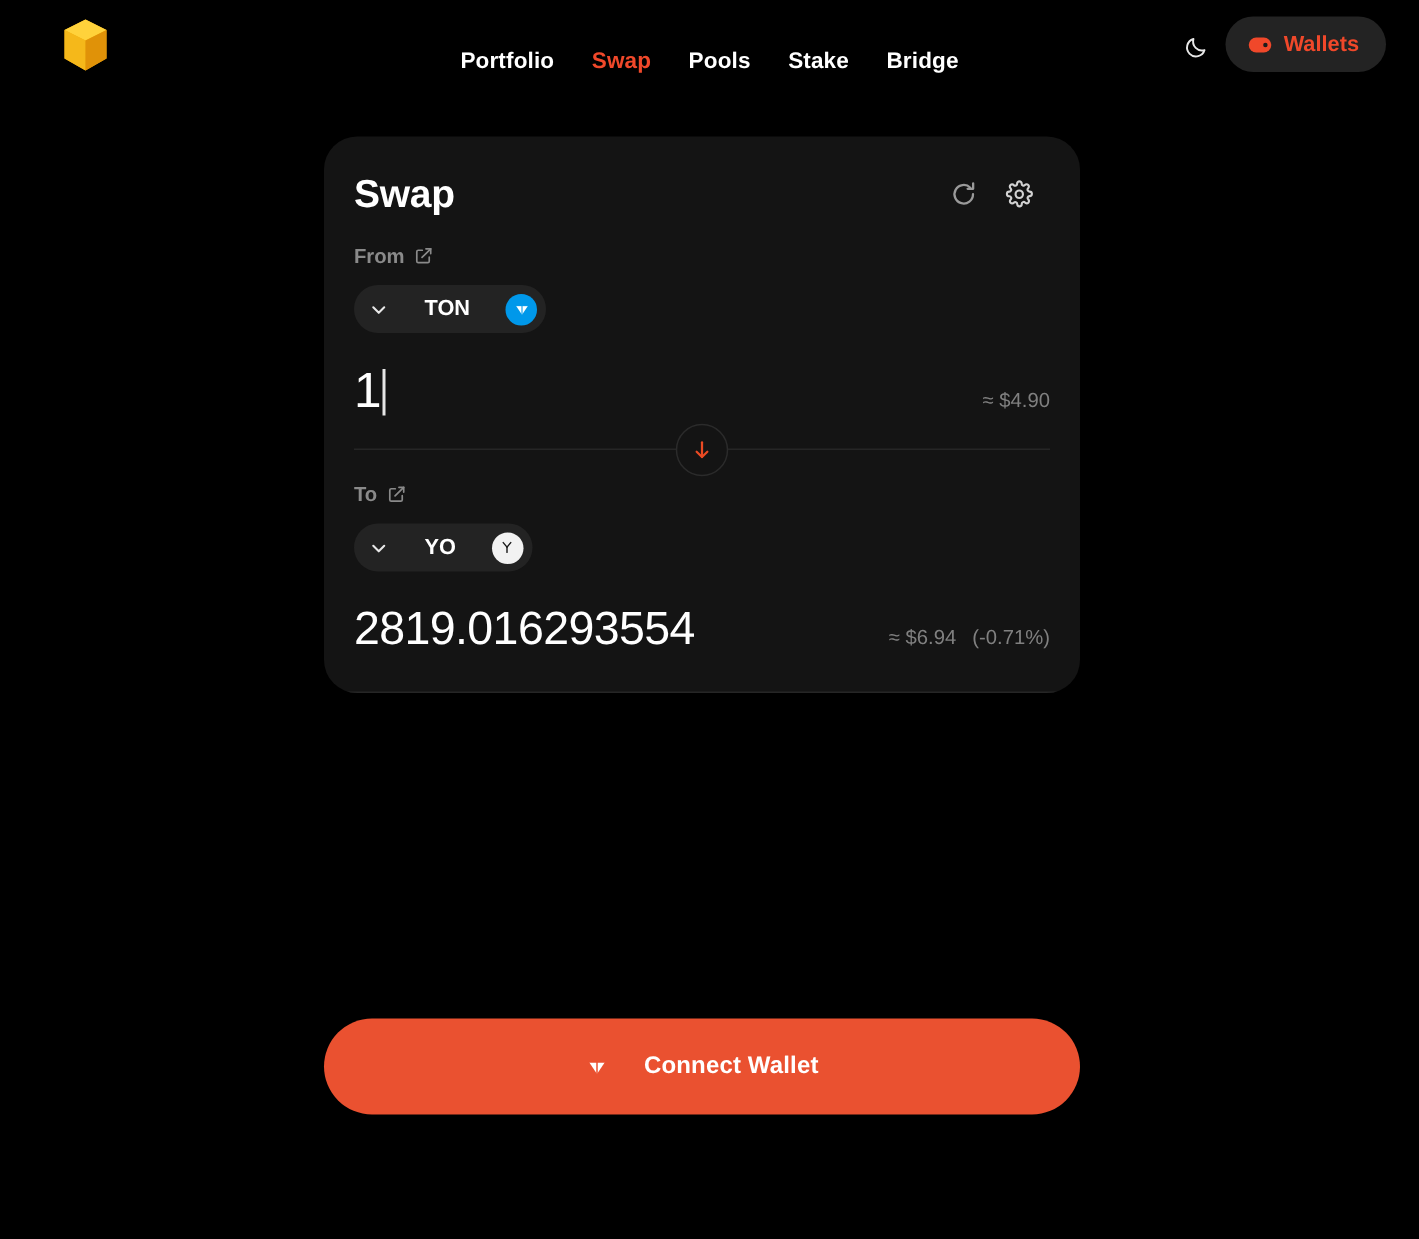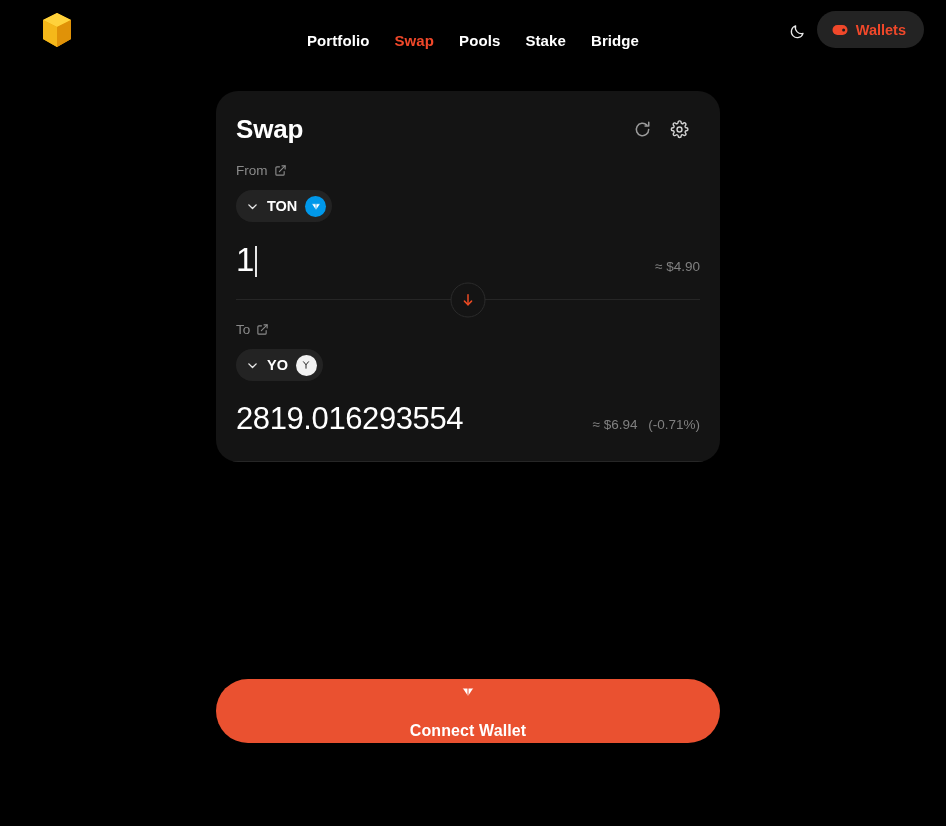--- a/index.html
+++ b/index.html
@@ -117,28 +117,28 @@
 
   .pane { padding: 18px 20px 0 20px; position: relative; }
   .pane.to-pane { padding-top: 22px; padding-bottom: 22px; }
 
   .pane-label {
     display: flex;
     align-items: center;
     gap: 6px;
     font-size: 13.5px;
     color: #8a8a8a;
-    font-weight: 400;
+    font-weight: 700;
     margin-bottom: 12px;
   }
 
   .token-pill {
     display: inline-flex;
     align-items: center;
-    gap: 8px;
+    gap: 24px;
     background: #232323;
     border-radius: 999px;
     height: 32px;
     padding: 0 6px 0 10px;
     cursor: pointer;
   }
   .token-pill .tname {
     font-size: 14.5px;
     font-weight: 700;
     color: #ffffff;
@@ -242,21 +242,20 @@
     width: 504px;
     height: 64px;
     border-radius: 999px;
     background: #ea5130;
     display: flex;
     align-items: center;
     justify-content: center;
     gap: 23px;
     cursor: pointer;
     border: none;
-    flex-direction: column;
   }
   .connect-btn .label {
     font-size: 16px;
     font-weight: 700;
     color: #ffffff;
     letter-spacing: .1px;
   }
 </style>
 </head>
 <body>

